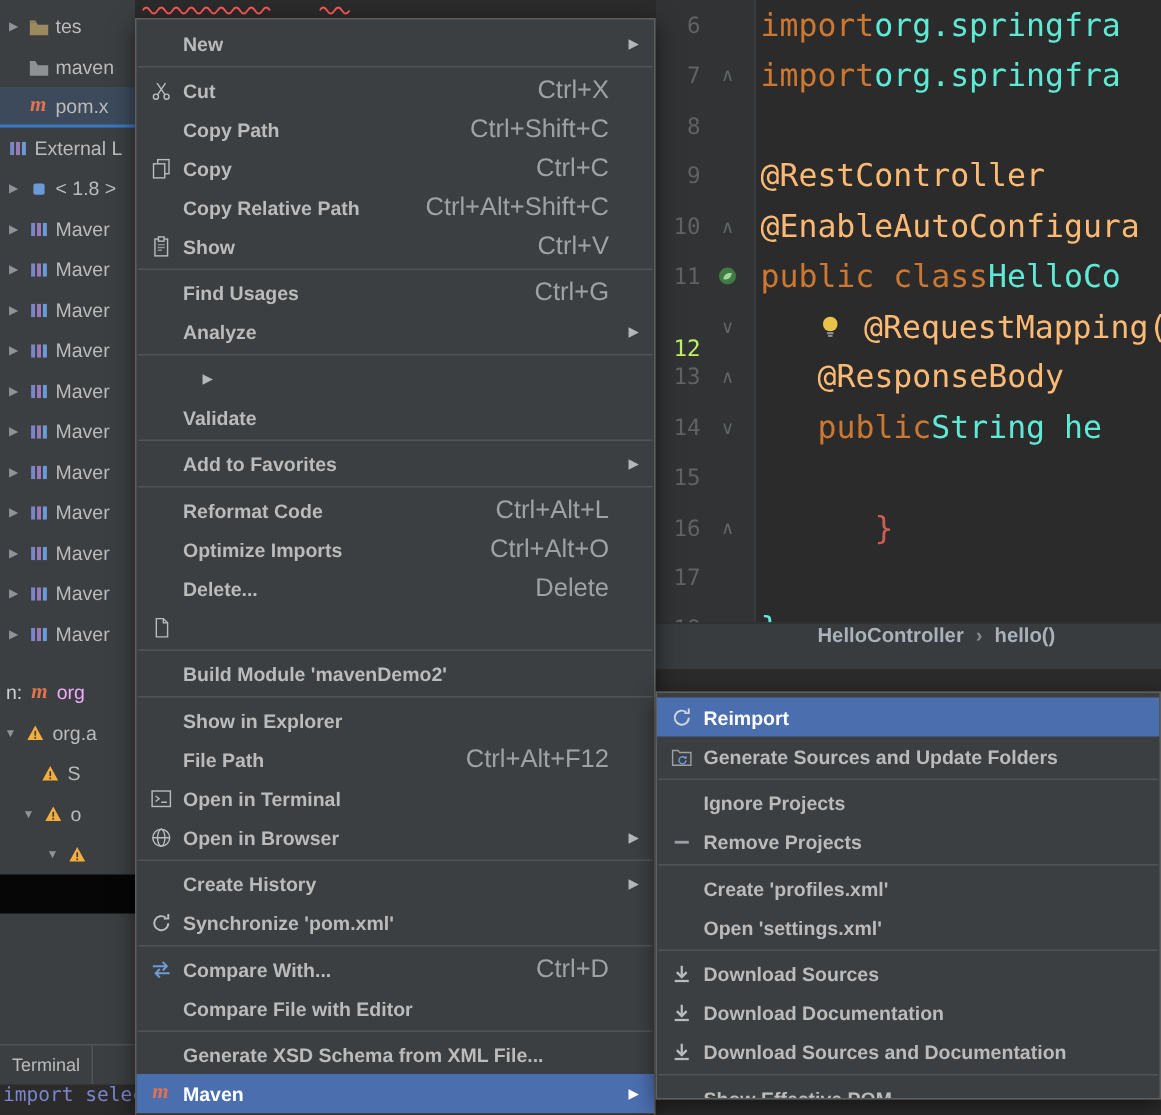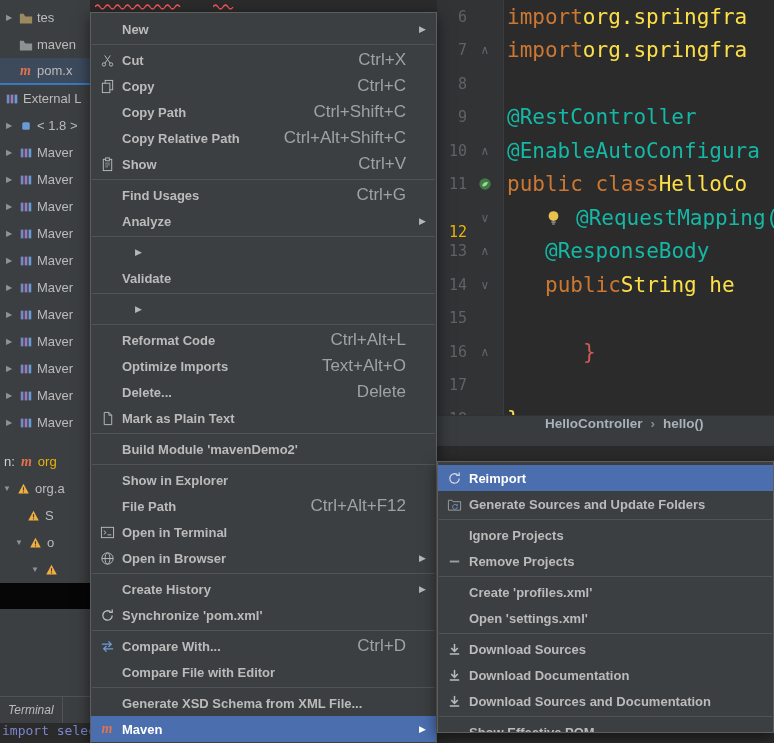--- a/index.html
+++ b/index.html
@@ -12,41 +12,41 @@
   .project-panel{position:absolute;left:0;top:0;width:90px;height:743px;background:#3c3f41;overflow:hidden;}
   .prow{height:27px;display:flex;align-items:center;gap:4px;padding-left:4px;
         font-size:13px;color:#bbbbbb;white-space:nowrap;overflow:hidden;}
   .tree-arrow{font-size:8px;color:#8f9398;width:10px;flex:none;text-align:center;}
   .pico{width:15px;height:15px;flex:none;display:flex;align-items:center;justify-content:center;}
   .tab-selected{background:#3c4a5c;border-bottom:2px solid #3a78c2;height:25px;}
   .mvn-ic{font-family:"Liberation Serif",serif;font-style:italic;font-weight:700;
           color:#e2734e;font-size:14px;line-height:1;}
   .black-row{height:26px;background:#060606;}
   .terminal-bar{position:absolute;left:0;top:696px;width:90px;height:26px;background:#3c3f41;
-        border-top:1px solid #515456;display:flex;align-items:center;font-style:italic;}
+        border-top:1px solid #515456;display:flex;align-items:center;}
   .terminal-bar .tlabel{font-size:12px;color:#bbbbbb;padding:0 8px;height:100%;display:flex;
         align-items:center;border-right:1px solid #515456;}
   .console-line{position:absolute;left:0;top:723px;width:90px;height:20px;background:#2b2b2b;
         font-family:"DejaVu Sans Mono",monospace;font-size:13px;color:#7b86cc;
         white-space:nowrap;overflow:hidden;padding-left:2px;}
   
   .editor{position:absolute;left:437px;top:0;width:337px;height:415px;background:#2b2b2b;overflow:hidden;}
   .gutter-strip{position:absolute;left:0;top:0;width:66px;height:100%;background:#313335;border-right:1px solid #3a3d3f;}
   .eline{position:relative;display:flex;height:33.5px;align-items:center;}
   .lnum{width:30px;flex:none;text-align:right;font-family:"DejaVu Sans Mono",monospace;
         font-size:15px;color:#606366;}
-  .lnum.cur{color:#eab308;margin-top:28px;}
+  .lnum.cur{color:#bef264;margin-top:28px;}
   .fold{width:36px;flex:none;text-align:center;font-size:12px;color:#5f6569;line-height:1;}
   .codewrap{flex:1;padding-left:4px;white-space:nowrap;overflow:hidden;
         font-family:"DejaVu Sans Mono",monospace;font-size:21px;display:flex;align-items:center;}
   .ind4{padding-left:42px;}
   .ind8{padding-left:80px;}
   .kw{color:#cc7832;}
-  .def{color:#fde047;}
-  .ann{color:#14b8a6;}
+  .def{color:#5eead4;}
+  .ann{color:#fdba74;}
   .err{color:#cf5b56;}
   .bulb{margin-right:14px;flex:none;display:flex;}
   .breadcrumbs{position:absolute;left:437px;top:415px;width:405px;height:31px;background:#383c3e;
         border-top:1px solid #2f3133;display:flex;align-items:flex-start;padding-left:108px;
         font-size:13.5px;color:#a9b1ba;gap:8px;box-sizing:border-box;font-weight:bold;}
   .bc-sep{color:#8c8c8c;}
   
   .menu{position:absolute;background:#3c3f41;border:1px solid #5e5e5e;
         box-shadow:0 4px 14px rgba(0,0,0,.55);padding:3px 0;box-sizing:border-box;}
   .ctx{left:90px;top:12px;width:347px;z-index:20;}
@@ -244,21 +244,21 @@
         <span>Maver</span>
       </div>
   </div>
 
   <div style="position:absolute;left:0;top:448px;width:90px;">
     <div class="prow">
       <span style="color:#d0d0d0">n:</span>
       <span class="pico">
           <span class="mvn-ic">m</span>
         </span>
-      <span style="color:#eab308">org</span>
+      <span style="color:#f0abfc">org</span>
     </div>
     <div class="prow" style="padding-left:2px">
       <span class="tree-arrow">▼</span>
       <span class="pico">
           <svg width="13" height="13" viewBox="0 0 16 16">
             <path d="M8 2l6.5 12h-13z" fill="#f3ae3d"></path>
             <rect x="7.3" y="6.4" width="1.4" height="4" fill="#3c3f41"></rect>
             <rect x="7.3" y="11.4" width="1.4" height="1.5" fill="#3c3f41"></rect>
           </svg>
         </span>
@@ -442,34 +442,34 @@
           <circle cx="4.2" cy="12.2" r="1.8" fill="none" stroke="#b9bcbe"></circle>
           <circle cx="11.8" cy="12.2" r="1.8" fill="none" stroke="#b9bcbe"></circle>
           <path d="M5.4 10.7L11 2.6M10.6 10.7L5 2.6" stroke="#b9bcbe" fill="none"></path>
         </svg>
       </span>
       <span class="lbl">Cut</span>
       <span class="sc">Ctrl+X</span>
       <span class="sub"></span>
     </div>
   <div class="mi">
+      <span class="ic"></span>
+      <span class="lbl">Copy Path</span>
+      <span class="sc">Ctrl+Shift+C</span>
+      <span class="sub"></span>
+    </div>
+  <div class="mi">
       <span class="ic">
         <svg width="15" height="15" viewBox="0 0 16 16">
           <rect x="5.5" y="1.5" width="8" height="10" fill="none" stroke="#b9bcbe"></rect>
           <rect x="2.5" y="4.5" width="8" height="10" fill="#3c3f41" stroke="#b9bcbe"></rect>
         </svg>
       </span>
       <span class="lbl">Copy</span>
       <span class="sc">Ctrl+C</span>
-      <span class="sub"></span>
-    </div>
-  <div class="mi">
-      <span class="ic"></span>
-      <span class="lbl">Copy Path</span>
-      <span class="sc">Ctrl+Shift+C</span>
       <span class="sub"></span>
     </div>
   <div class="mi">
       <span class="ic"></span>
       <span class="lbl">Copy Relative Path</span>
       <span class="sc">Ctrl+Alt+Shift+C</span>
       <span class="sub"></span>
     </div>
   <div class="mi">
       <span class="ic">
@@ -501,49 +501,49 @@
       <span class="sub">▶</span>
     </div>
   <div class="mi">
       <span class="ic"></span>
       <span class="lbl">Validate</span>
       <span class="sub"></span>
     </div>
   <div class="msep"></div>
   <div class="mi">
       <span class="ic"></span>
+      <span class="lbl">Add to Favorites</span>
       <span class="sub">▶</span>
     </div>
   <div class="msep"></div>
   <div class="mi">
       <span class="ic"></span>
       <span class="lbl">Reformat Code</span>
       <span class="sc">Ctrl+Alt+L</span>
       <span class="sub"></span>
     </div>
   <div class="mi">
       <span class="ic"></span>
       <span class="lbl">Optimize Imports</span>
-      <span class="sc">Text+Alt+O</span>
+      <span class="sc">Ctrl+Alt+O</span>
       <span class="sub"></span>
     </div>
   <div class="mi">
       <span class="ic"></span>
       <span class="lbl">Delete...</span>
       <span class="sc">Delete</span>
       <span class="sub"></span>
     </div>
   <div class="mi">
       <span class="ic">
         <svg width="15" height="15" viewBox="0 0 16 16">
           <path d="M4.5 1.5h5l3 3v10h-8z" fill="none" stroke="#b9bcbe"></path>
           <path d="M9.5 1.5v3h3" fill="none" stroke="#b9bcbe"></path>
         </svg>
       </span>
-      <span class="lbl">Mark as Plain Text</span>
       <span class="sub"></span>
     </div>
   <div class="msep"></div>
   <div class="mi">
       <span class="ic"></span>
       <span class="lbl">Build Module 'mavenDemo2'</span>
       <span class="sub"></span>
     </div>
   <div class="msep"></div>
   <div class="mi">

